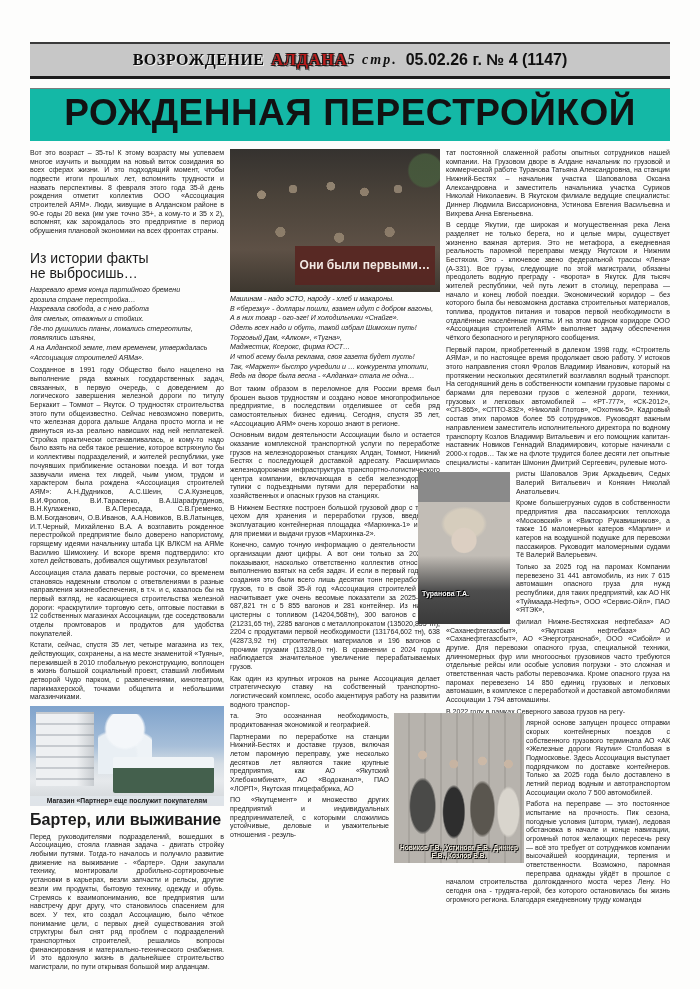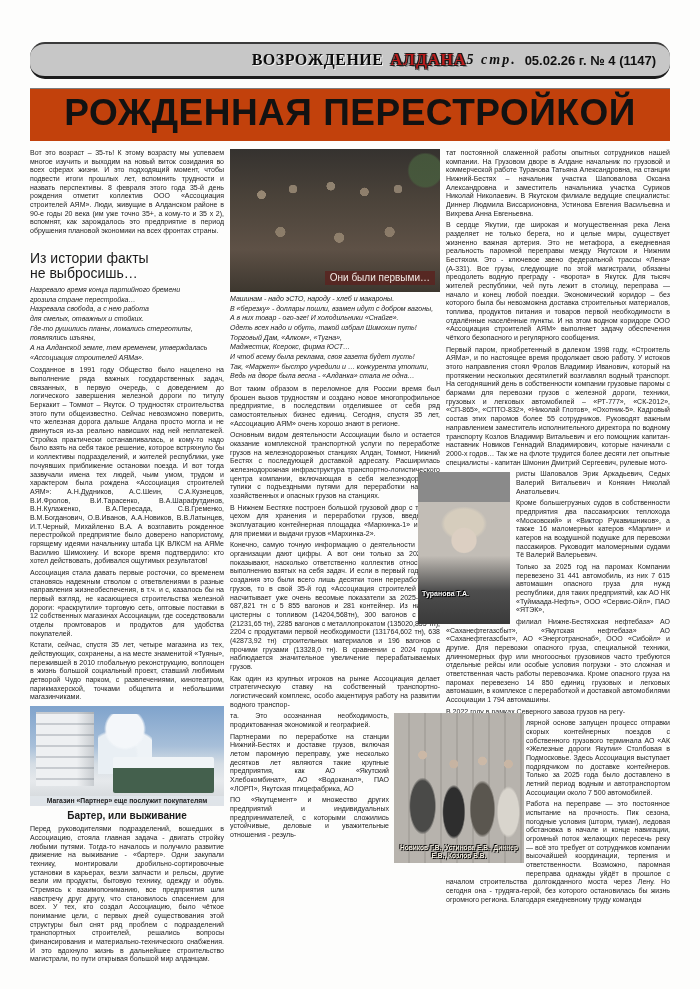--- a/index.html
+++ b/index.html
@@ -3,63 +3,63 @@
 <meta charset="utf-8">
 <style>
   html,body{margin:0;padding:0;background:#ffffff;}
   #page{position:relative;width:700px;height:989px;background:#fdfdfc;overflow:hidden;
         font-family:"Liberation Sans","DejaVu Sans",sans-serif;color:#1c1c1c;}
   .inner{margin:0 30px;}
 
   
   .masthead{margin-top:42px;height:32px;background:#c7c7c7;border-top:2px solid #3a3a3a;
             border-bottom:3px solid #1c1c1c;display:flex;align-items:center;
-            justify-content:flex-end;padding:0 14px;border-radius:15px;}
+            justify-content:center;padding:0 14px;}
   .brand{display:flex;align-items:baseline;gap:7px;}
   .brand-main{font-family:"Liberation Serif","DejaVu Serif",serif;font-weight:bold;
               font-size:16px;letter-spacing:.5px;color:#0c0c0c;text-shadow:1px 1px 0 #efefef;}
   .brand-sub{font-family:"Liberation Serif","DejaVu Serif",serif;font-weight:bold;font-size:16px;
              letter-spacing:1px;color:#b91c1c;
              text-shadow:-1px -1px 0 #1a1a1a,1px -1px 0 #1a1a1a,-1px 1px 0 #1a1a1a,1px 1px 0 #1a1a1a,2px 2px 0 #8f8f8f;}
   .page-num{font-family:"Liberation Serif","DejaVu Serif",serif;font-style:italic;font-weight:bold;
             font-size:14px;letter-spacing:2px;color:#121212;}
-  .issue{font-weight:bold;font-size:13px;color:#101010;padding-left:8px;}
+  .issue{font-weight:bold;font-size:16px;color:#101010;padding-left:8px;}
 
   
-  .headline-band{margin-top:9px;background:#c2410c;border-top:1px solid #7d7d7d;
+  .headline-band{margin-top:9px;background:#14b8a6;border-top:1px solid #7d7d7d;
                  padding:3px 0 7px;text-align:center;}
   .headline{font-size:37px;font-weight:bold;letter-spacing:.5px;color:#121212;white-space:nowrap;}
 
   
   .cols{display:flex;gap:6px;margin-top:8px;font-size:7px;line-height:1.24;text-align:justify;}
   .c1{width:194px;} .c2{width:210px;} .c3{flex:1;min-width:0;}
   p{margin:0 0 3px;}
   .sub1{font-size:14px;font-weight:normal;line-height:1.12;margin:15px 0 4px;white-space:pre-line;text-align:left;}
-  .sub2{font-size:10px;font-weight:bold;text-align:center;margin:4px 0 3px;}
+  .sub2{font-size:16px;font-weight:bold;text-align:left;margin:4px 0 3px;}
   .sub3{font-size:12.5px;font-weight:bold;line-height:1.18;margin:5px 0 4px;white-space:pre-line;
         text-align:left;letter-spacing:-.2px;}
   .poem{font-style:italic;text-align:left;margin:3px 0 4px;}
   .poem div{margin-bottom:1px;}
 
   
   .photo{position:relative;}
   .photo-group{height:143px;margin-bottom:3px;
     background:
       radial-gradient(circle 6px at 15% 32%, rgba(214,192,162,.55) 0 70%, transparent 75%),
       radial-gradient(circle 6px at 30% 28%, rgba(214,192,162,.5) 0 70%, transparent 75%),
       radial-gradient(circle 6px at 48% 26%, rgba(218,198,168,.5) 0 70%, transparent 75%),
       radial-gradient(circle 6px at 64% 30%, rgba(212,188,158,.5) 0 70%, transparent 75%),
       radial-gradient(circle 6px at 80% 28%, rgba(208,188,162,.5) 0 70%, transparent 75%),
       radial-gradient(circle 7px at 24% 58%, rgba(204,184,154,.45) 0 70%, transparent 75%),
       radial-gradient(circle 7px at 52% 62%, rgba(208,188,158,.45) 0 70%, transparent 75%),
       radial-gradient(circle 7px at 76% 58%, rgba(202,180,152,.45) 0 70%, transparent 75%),
       radial-gradient(circle 20px at 93% 15%, rgba(72,94,62,.8) 0 80%, transparent 90%),
       linear-gradient(180deg,#35322f 0%,#4b433a 35%,#5e5146 70%,#3d372f 100%);}
   .group-caption{position:absolute;right:5px;bottom:7px;background:rgba(88,38,34,.92);
-                 color:#f3e9e4;font-size:10px;font-weight:normal;padding:1px 5px;}
+                 color:#f3e9e4;font-size:12px;font-weight:bold;padding:12px 5px;}
   .photo-shop{height:100px;margin:4px 0 3px;
     background:linear-gradient(180deg,#7fa3cc 0%,#a7bfd9 40%,#d5dde4 58%,#e6e9ec 75%,#cfd3d6 100%);}
   .photo-shop .bld{position:absolute;left:3%;top:6%;width:30%;height:74%;
     background:repeating-linear-gradient(180deg,rgba(98,108,118,.28) 0 2px,transparent 2px 11px),
                linear-gradient(90deg,#eef0f2 70%,#c8ccd0);}
   .photo-shop .snowtree{position:absolute;left:35%;top:8%;width:28%;height:60%;
     background:radial-gradient(circle at 50% 25%,#f4f7fa 0 35%,transparent 40%),
                radial-gradient(circle at 28% 70%,#e9eff4 0 40%,transparent 45%),
                radial-gradient(circle at 72% 65%,#eef3f7 0 35%,transparent 40%);}
   .photo-shop .kiosk{position:absolute;right:5%;bottom:13%;width:52%;height:36%;border-radius:2px;

